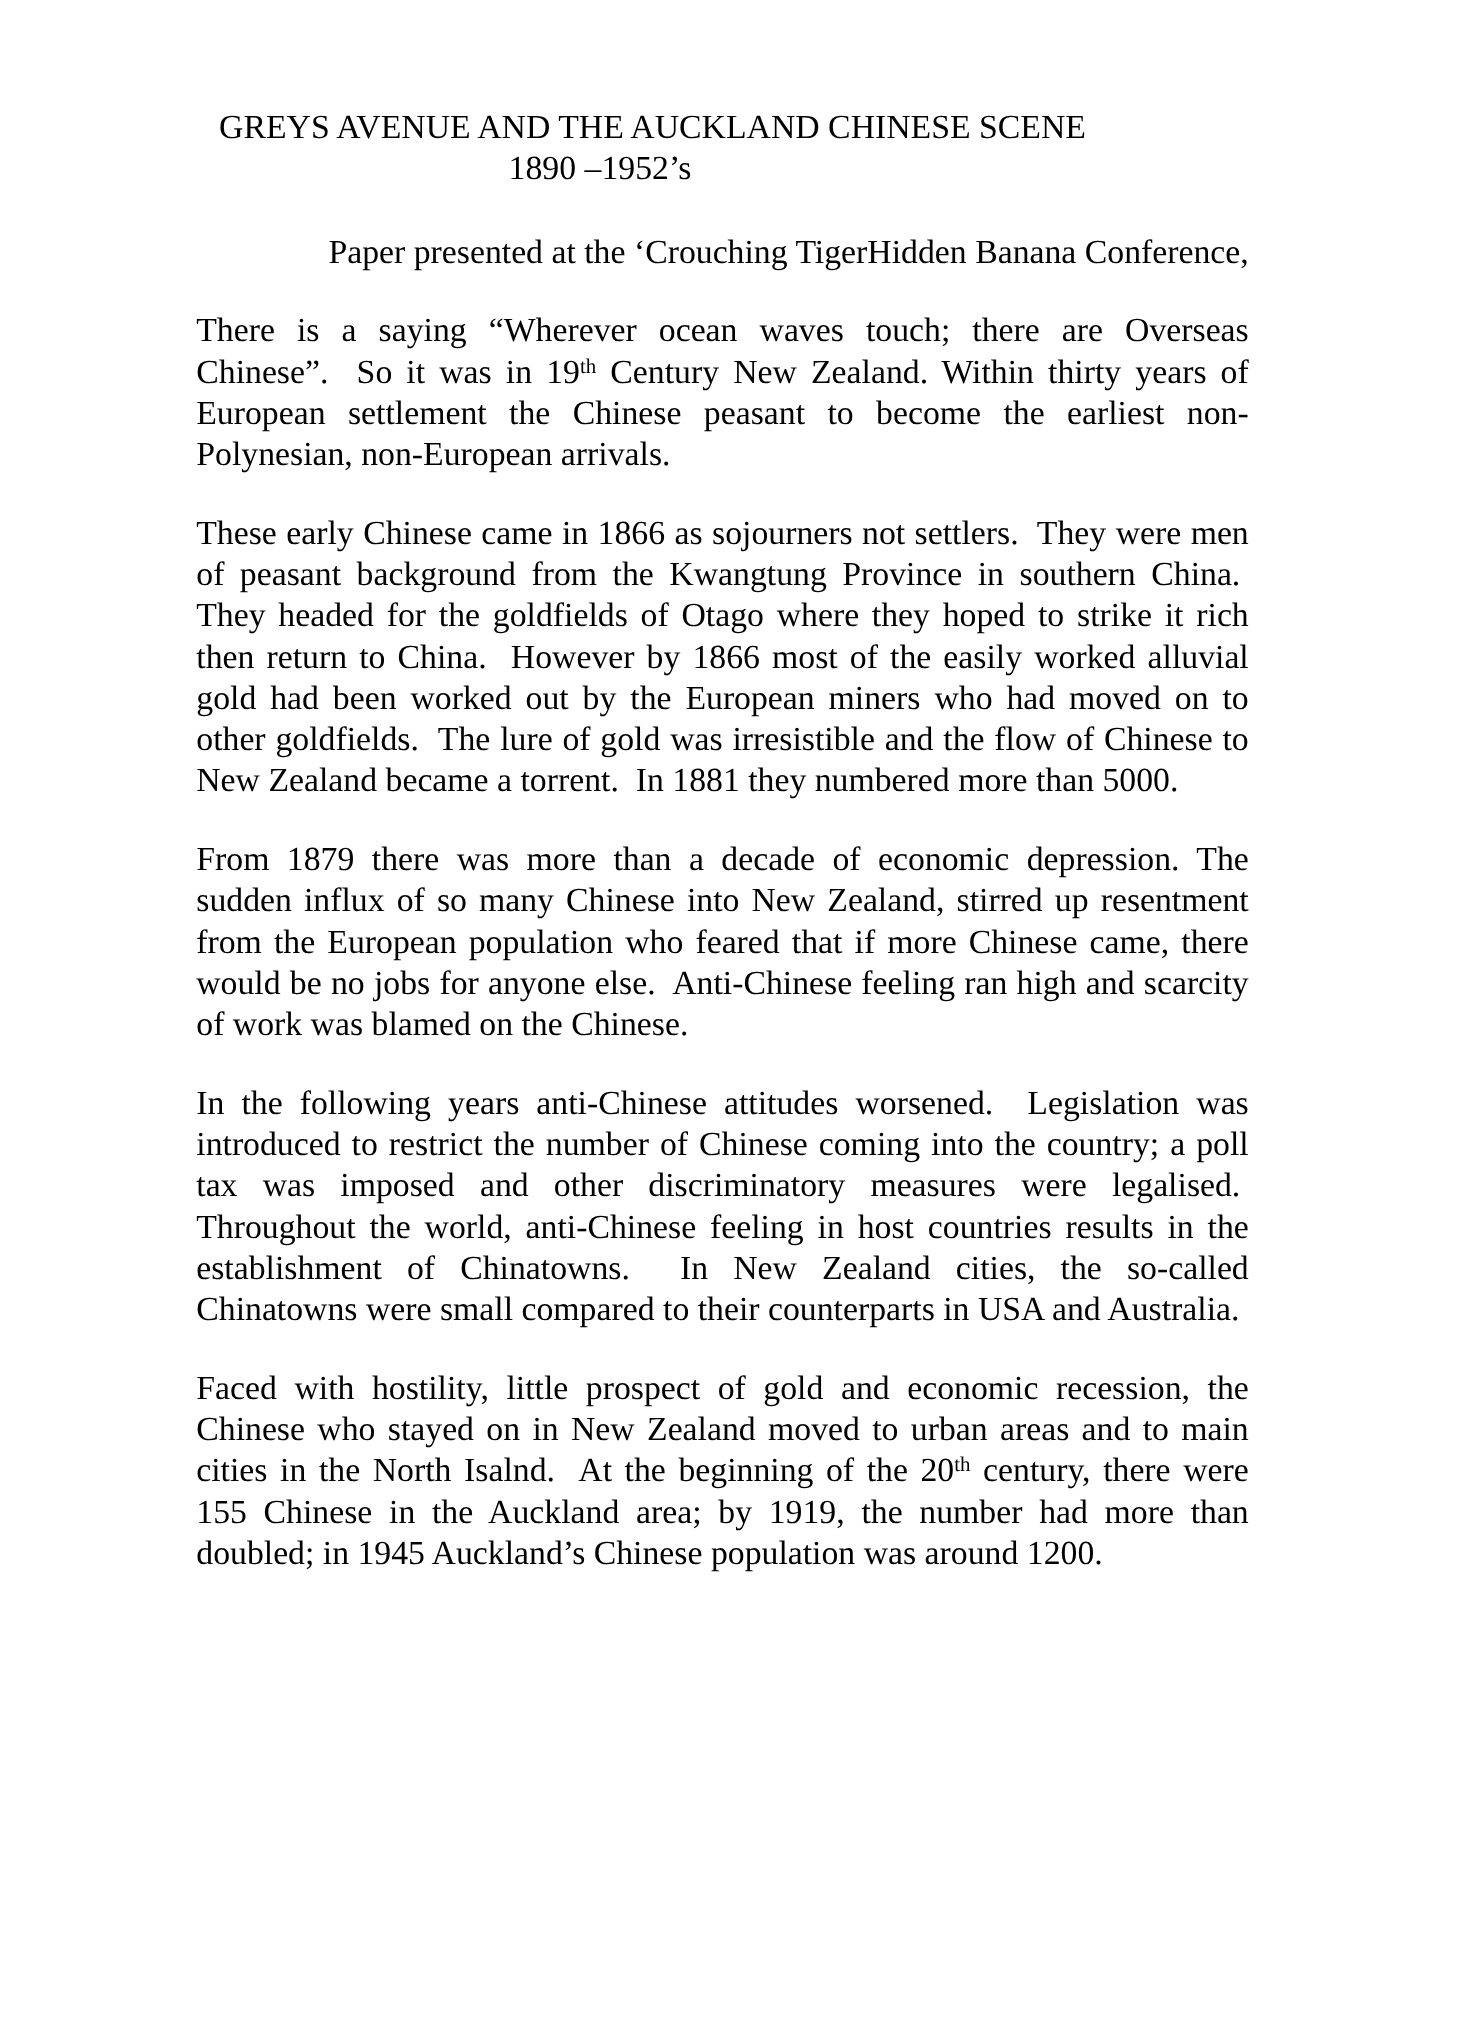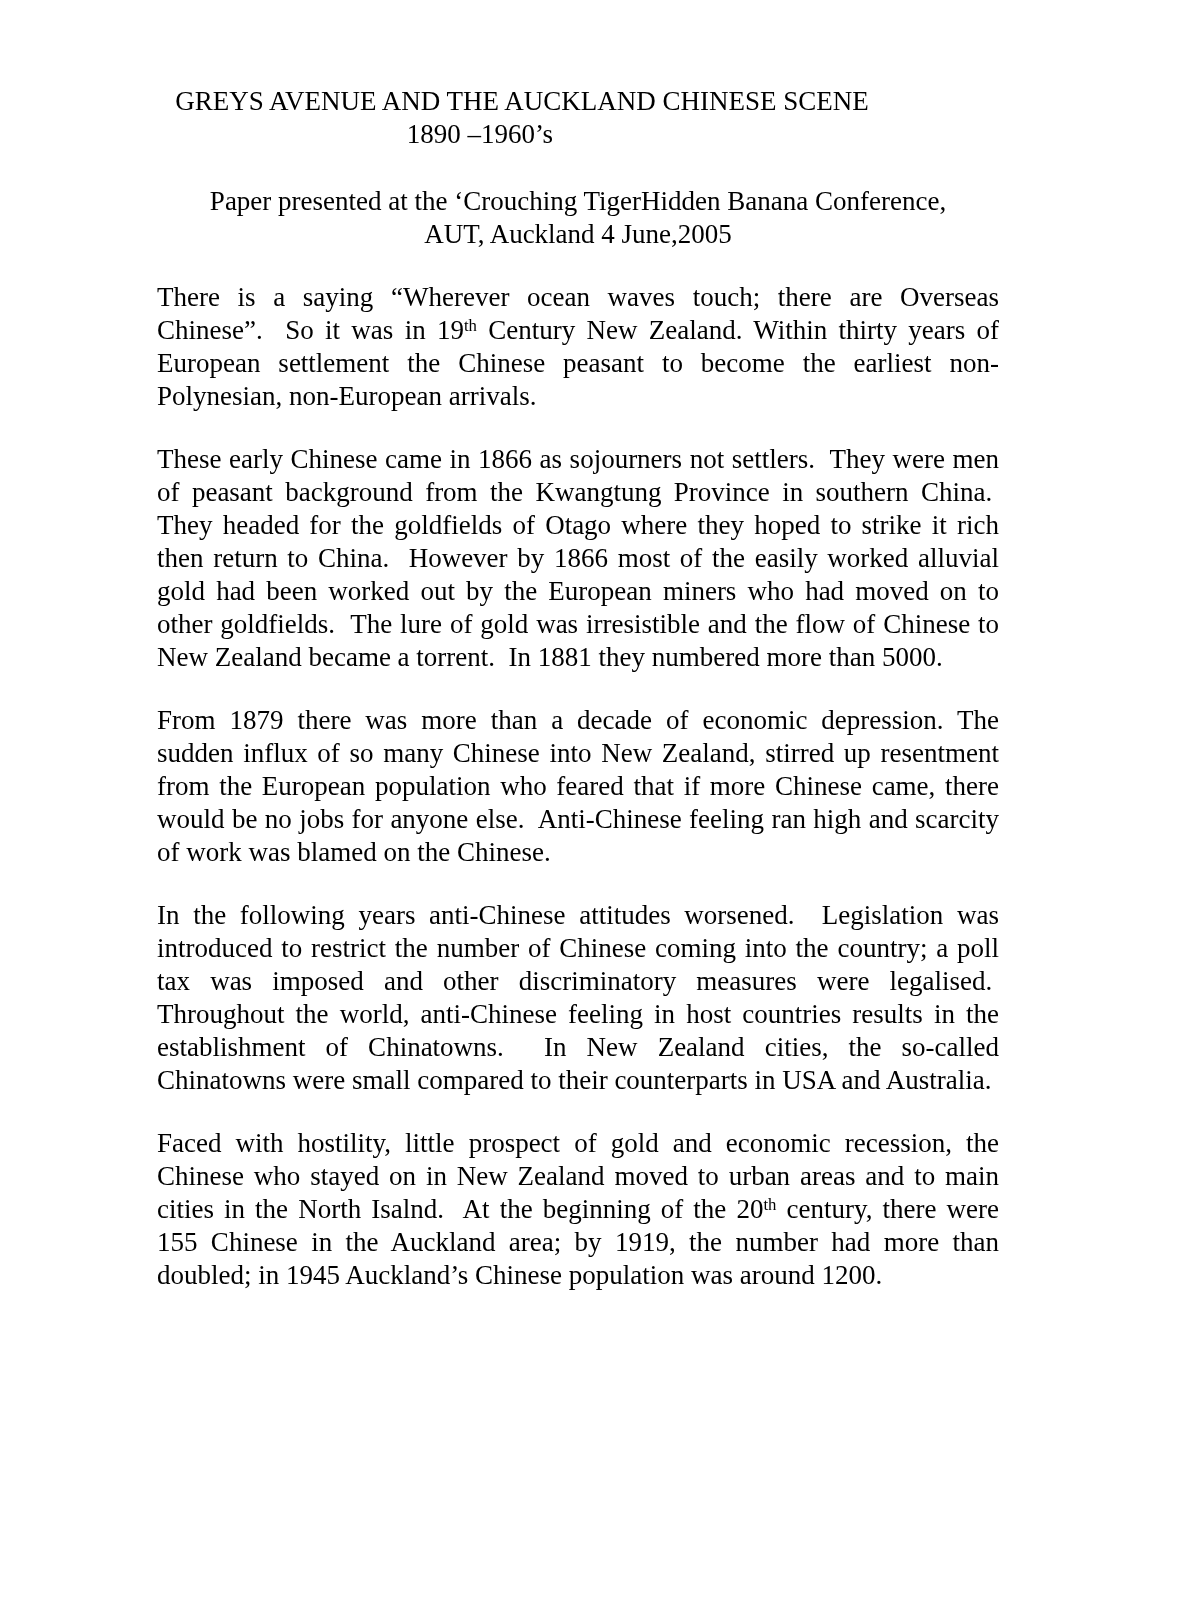--- a/index.html
+++ b/index.html
@@ -30,39 +30,39 @@
   .title-main {
     padding-right: 112px;
   }
   .title-sub {
     padding-right: 196px;
   }
   p.para {
     margin: 0 0 30px 0;
   }
   p.justify { text-align: justify; }
-  p.left { text-align: center; font-family: Liberation Serif, serif; }
+  p.left { text-align: right; font-family: Liberation Serif, serif; }
   sup {
     font-size: 0.62em;
     line-height: 0;
     vertical-align: baseline;
     position: relative;
     top: -0.45em;
     margin-top: 46px;
   }
 </style>
 </head>
 <body>
 
 <div class="page">
   <div class="title-block">
     <div class="title-line title-main">GREYS AVENUE AND THE AUCKLAND CHINESE SCENE</div>
-    <div class="title-line title-sub">1890 –1960’s</div>
+    <div class="title-line title-sub">1890 –1952’s</div>
   </div>
   <div>
-      <p class="para left"><span>Paper presented at the ‘Crouching TigerHidden Banana Conference,</span><br><span>AUT, Auckland 4 June,2005</span></p>
+      <p class="para left"><span>Paper presented at the ‘Crouching TigerHidden Banana Conference,</span><br></p>
       <p class="para justify"><span>There is a saying “Wherever ocean waves touch; there are Overseas Chinese”.&nbsp; So it was in 19</span><sup>th</sup><span> Century New Zealand. Within thirty years of European settlement the Chinese peasant to become the earliest non-Polynesian, non-European arrivals.</span></p>
       <p class="para justify"><span>These early Chinese came in 1866 as sojourners not settlers.&nbsp; They were men of peasant background from the Kwangtung Province in southern China.&nbsp; They headed for the goldfields of Otago where they hoped to strike it rich then return to China.&nbsp; However by 1866 most of the easily worked alluvial gold had been worked out by the European miners who had moved on to other goldfields.&nbsp; The lure of gold was irresistible and the flow of Chinese to New Zealand became a torrent.&nbsp; In 1881 they numbered more than 5000.</span></p>
       <p class="para justify"><span>From 1879 there was more than a decade of economic depression. The sudden influx of so many Chinese into New Zealand, stirred up resentment from the European population who feared that if more Chinese came, there would be no jobs for anyone else.&nbsp; Anti-Chinese feeling ran high and scarcity of work was blamed on the Chinese.</span></p>
       <p class="para justify"><span>In the following years anti-Chinese attitudes worsened.&nbsp; Legislation was introduced to restrict the number of Chinese coming into the country; a poll tax was imposed and other discriminatory measures were legalised.&nbsp; Throughout the world, anti-Chinese feeling in host countries results in the establishment of Chinatowns.&nbsp; In New Zealand cities, the so-called Chinatowns were small compared to their counterparts in USA and Australia.</span></p>
       <p class="para justify"><span>Faced with hostility, little prospect of gold and economic recession, the Chinese who stayed on in New Zealand moved to urban areas and to main cities in the North Isalnd.&nbsp; At the beginning of the 20</span><sup>th</sup><span> century, there were 155 Chinese in the Auckland area; by 1919, the number had more than doubled; in 1945 Auckland’s Chinese population was around 1200.</span></p>
     </div>
 </div>
 
 </body></html>

